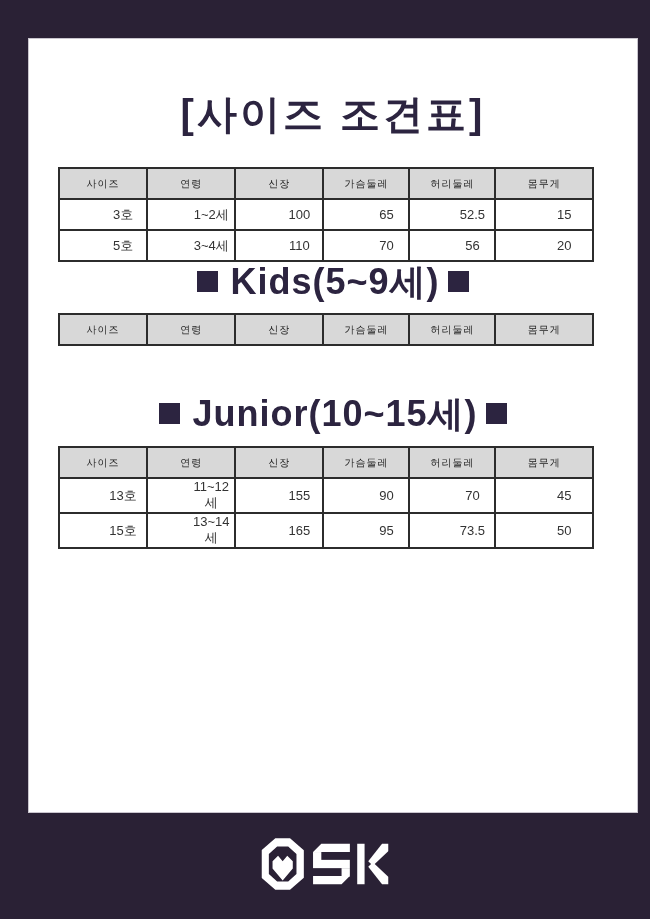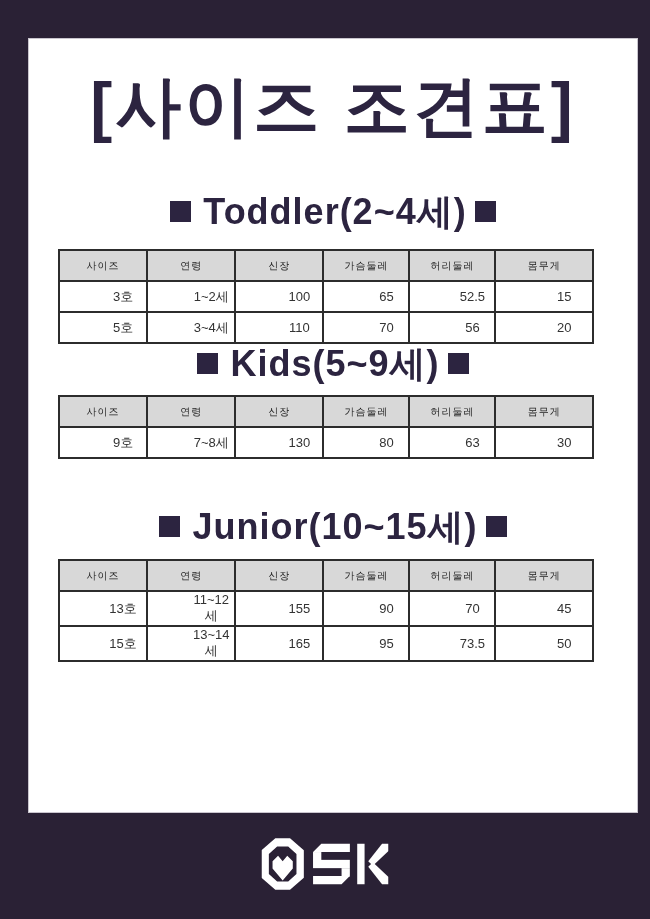--- a/index.html
+++ b/index.html
@@ -17,24 +17,24 @@
   .panel {
     position: absolute;
     left: 28px;
     top: 38px;
     width: 610px;
     height: 775px;
     background: #ffffff;
     box-shadow: 0 0 0 1px #c9c5ce inset;
   }
   .page-title {
-    margin: 0;
+    margin: 8px;
     padding-top: 32px;
     text-align: center;
-    font-size: 66px;
+    font-size: 40px;
     line-height: 72px;
     font-weight: 600;
     letter-spacing: 3px;
     color: var(--ink, #2c2440);
   }
   .section-heading {
     margin: 0;
     text-align: center;
     font-size: 36px;
     line-height: 40px;
@@ -113,23 +113,20 @@
     white-space: nowrap;
   }
 </style>
 </head>
 <body style="--bg: #2a2135; --ink: #2c2440; --head-bg: #d8d8d8; --line: #2c2c2c;">
 
 <div class="panel">
 
   <h1 class="page-title">[사이즈 조견표]</h1>
 
-  <h2 class="section-heading heading-toddler">
-    <span class="sq left"></span><span>Toddler(2~4세)</span><span class="sq right"></span>
-  </h2>
   <table class="size-table table-toddler">
     <thead>
         <tr>
           <th>사이즈</th>
           <th>연령</th>
           <th>신장</th>
           <th>가슴둘레</th>
           <th>허리둘레</th>
           <th>몸무게</th>
         </tr>
@@ -162,28 +159,20 @@
         <tr>
           <th>사이즈</th>
           <th>연령</th>
           <th>신장</th>
           <th>가슴둘레</th>
           <th>허리둘레</th>
           <th>몸무게</th>
         </tr>
       </thead>
     <tbody>
-        <tr>
-          <td>9호</td>
-          <td>7~8세</td>
-          <td>130</td>
-          <td>80</td>
-          <td>63</td>
-          <td>30</td>
-        </tr>
       </tbody>
   </table>
 
   <h2 class="section-heading heading-junior">
     <span class="sq left"></span><span>Junior(10~15세)</span><span class="sq right"></span>
   </h2>
   <table class="size-table table-junior">
     <thead>
         <tr>
           <th>사이즈</th>

